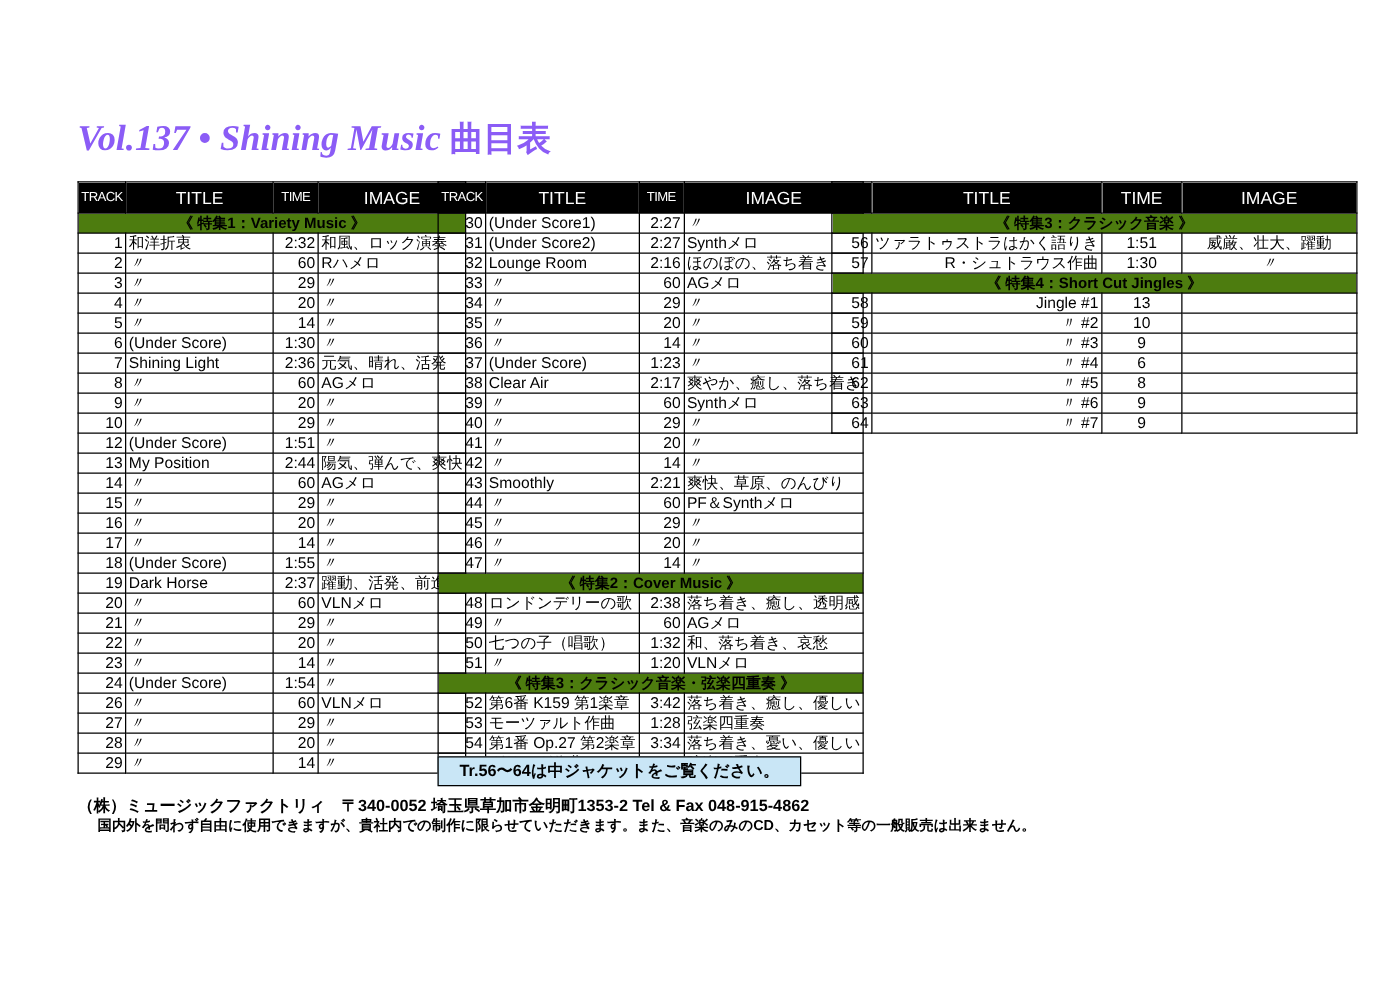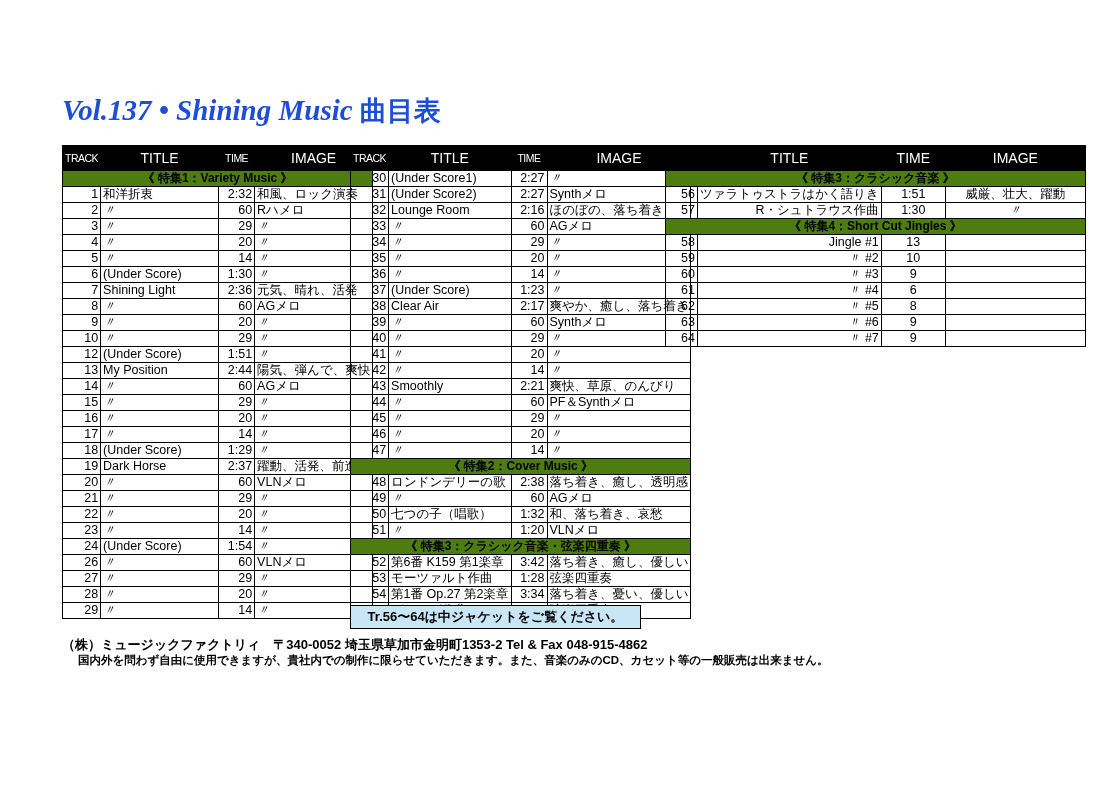--- a/index.html
+++ b/index.html
@@ -10,21 +10,21 @@
     overflow:hidden;
   }
   .page {
     position:absolute; left:0; top:0; width:1120px; height:792px;
     background:#ffffff;
   }
   .title-line {
     position:absolute; left:62px; top:93px;
     font-size:29px; font-style:italic; font-weight:bold;
     font-family:"Liberation Serif", serif;
-    color:#1d4ed8; white-space:nowrap;
+    color:#8b5cf6; white-space:nowrap;
   }
   .title-line .jp {
     font-style:normal; font-family:"Liberation Sans", sans-serif;
     font-size:27px; font-weight:bold;
   }
 
   table { border-collapse:collapse; }
   .tbl {
     position:absolute;
     font-size:12.5px;
@@ -189,21 +189,21 @@
         </tr>
         <tr>
           <td class="num">17</td>
           <td class="ttl ditto">〃</td>
           <td class="tme">14</td>
           <td class="img ditto">〃</td>
         </tr>
         <tr>
           <td class="num">18</td>
           <td class="ttl">(Under Score)</td>
-          <td class="tme">1:29</td>
+          <td class="tme">1:55</td>
           <td class="img ditto">〃</td>
         </tr>
         <tr>
           <td class="num">19</td>
           <td class="ttl">Dark Horse</td>
           <td class="tme">2:37</td>
           <td class="img">躍動、活発、前進</td>
         </tr>
         <tr>
           <td class="num">20</td>

